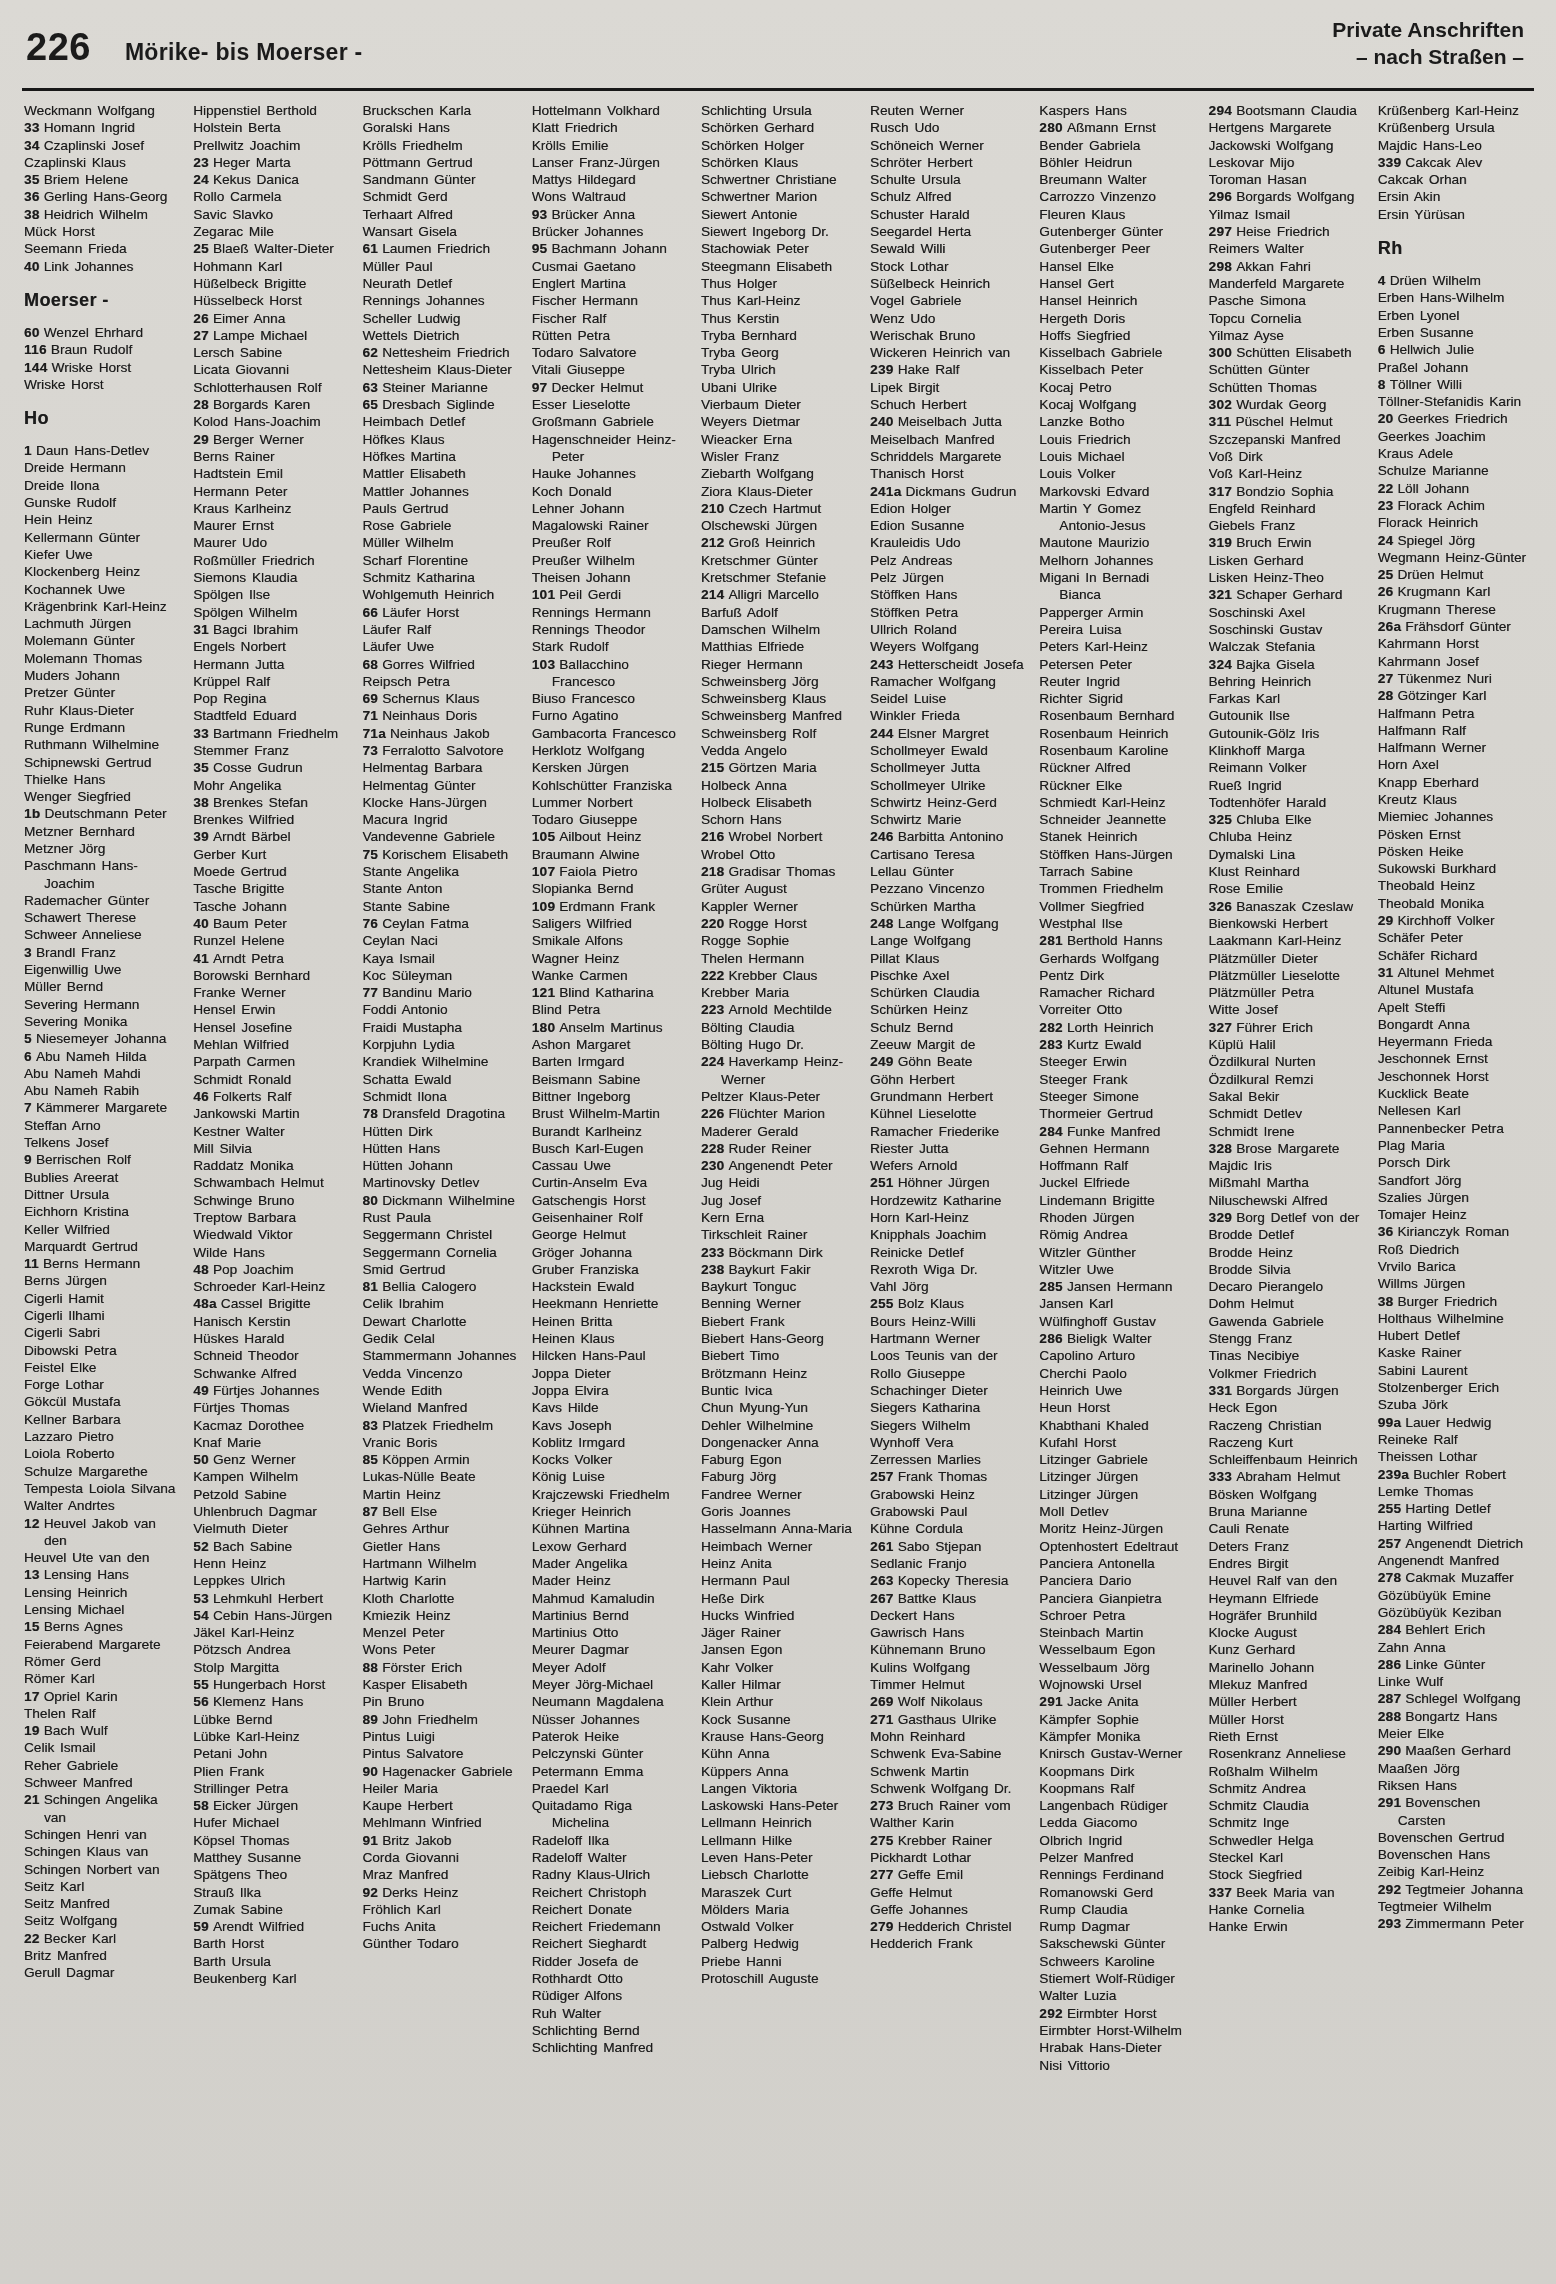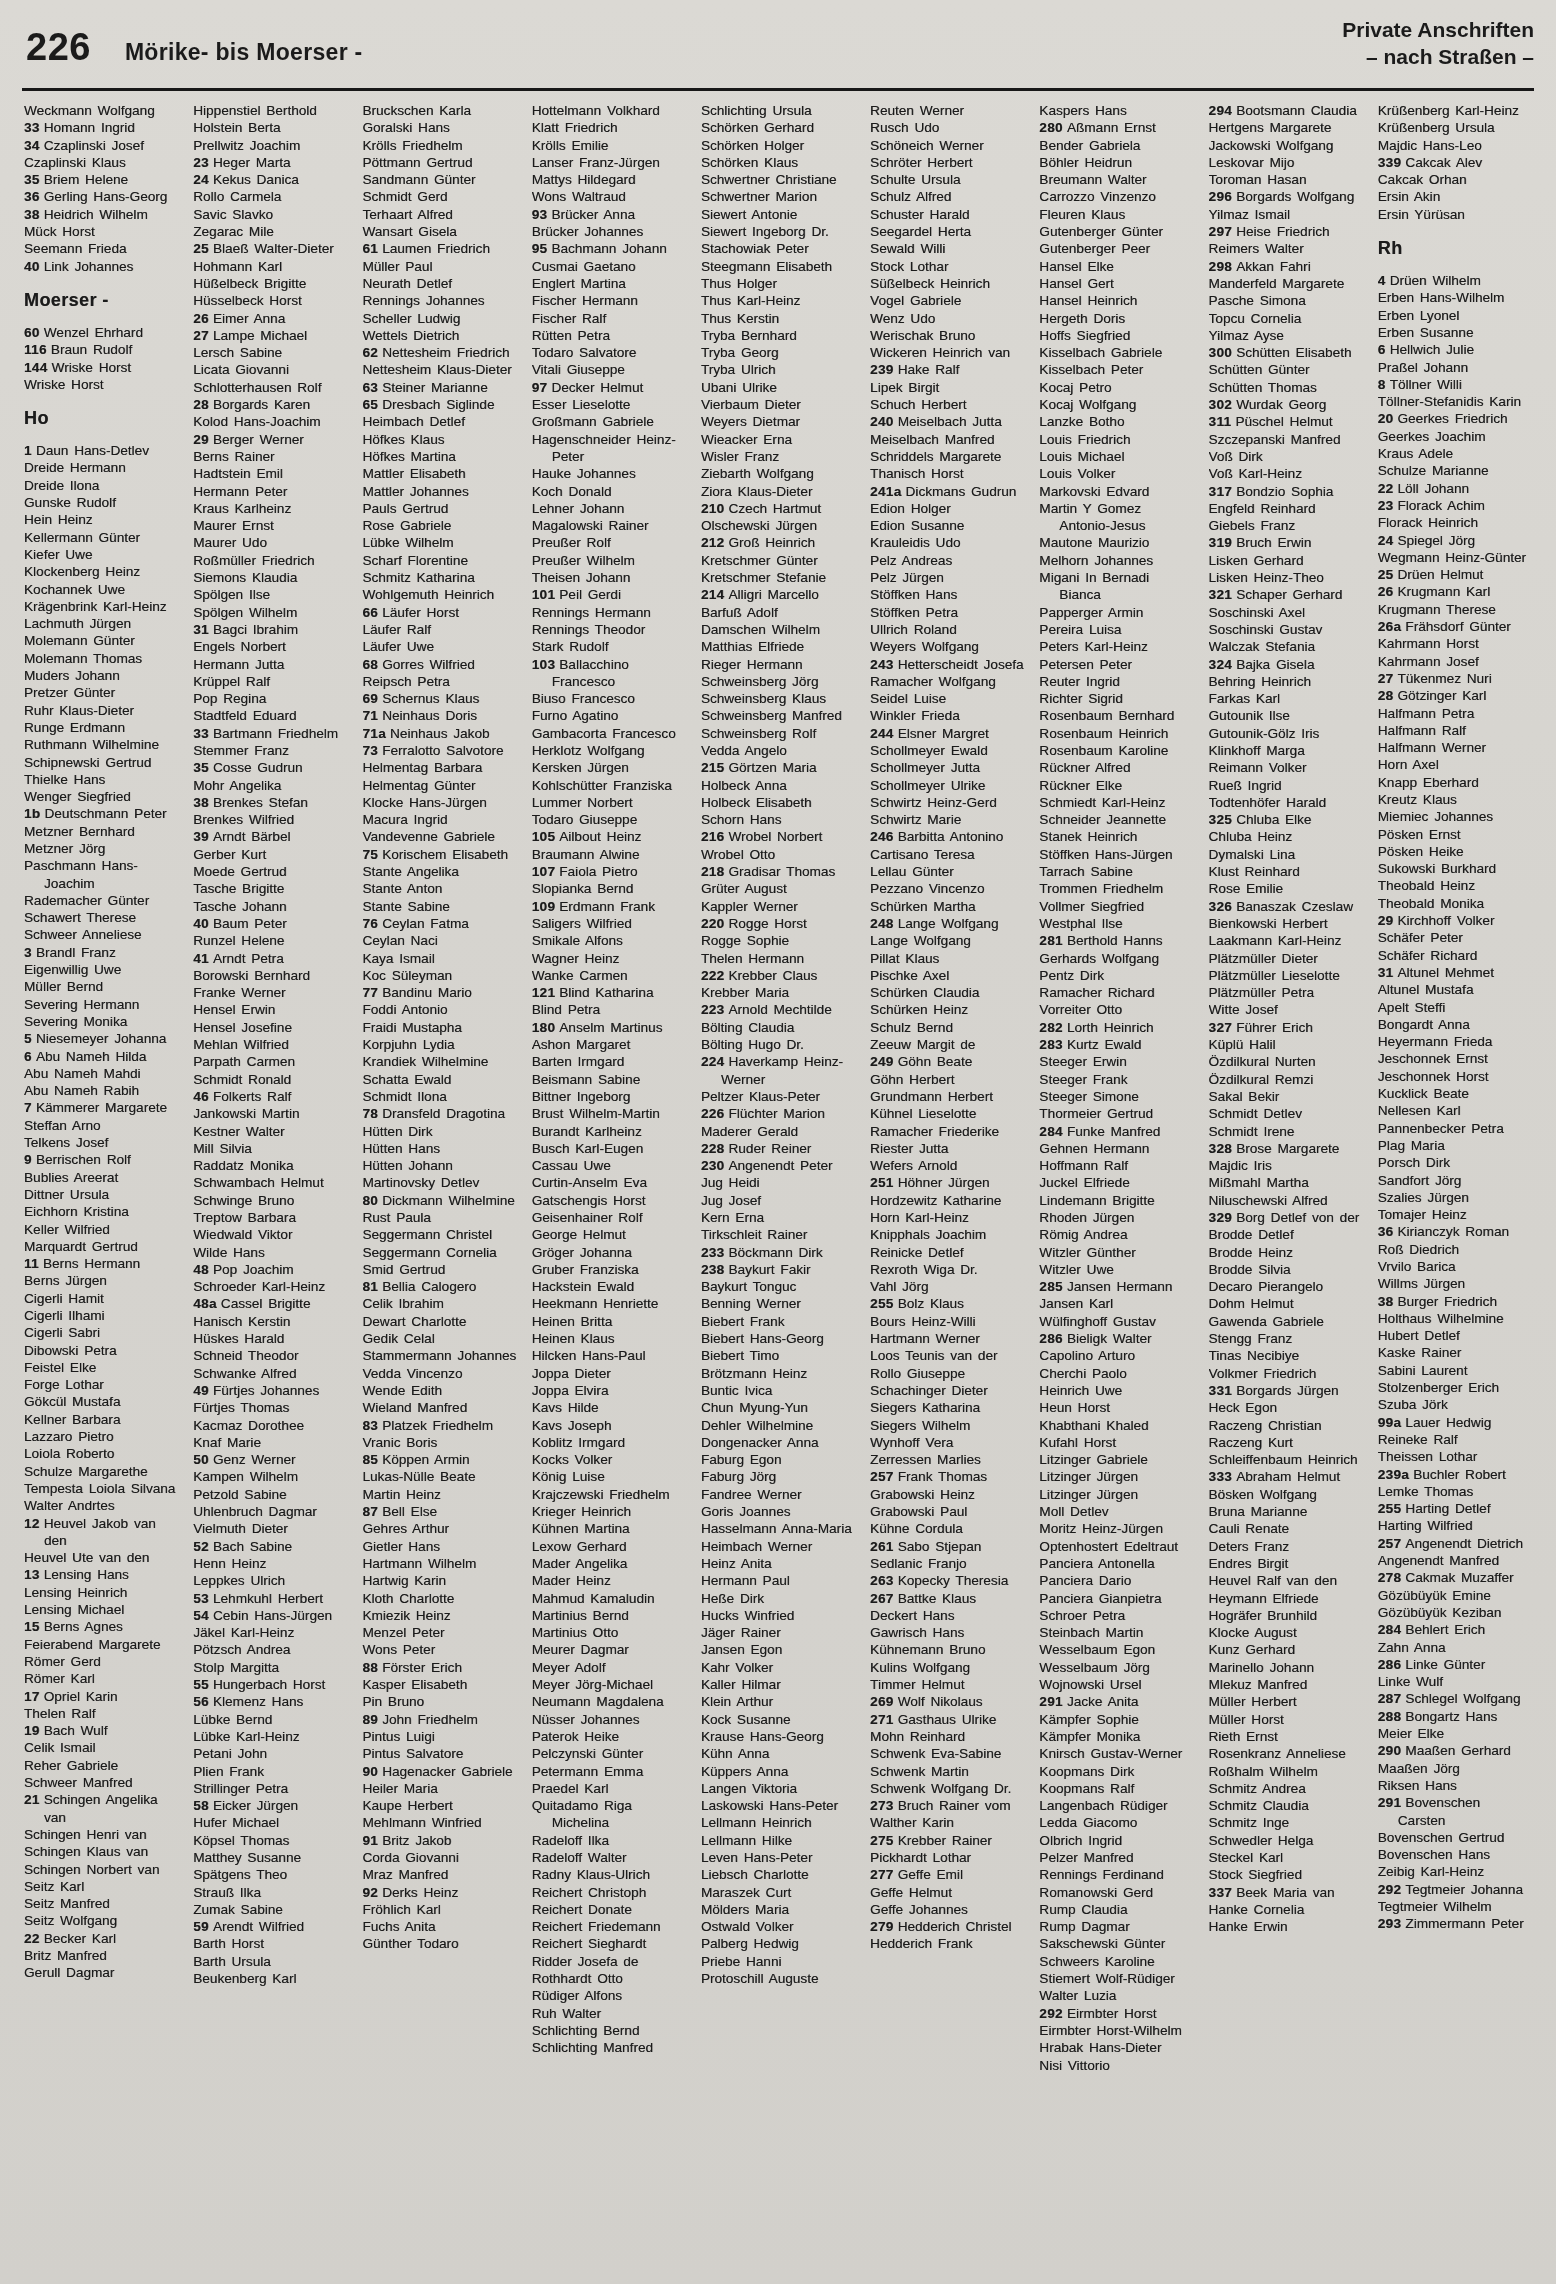--- a/index.html
+++ b/index.html
@@ -10,21 +10,21 @@
     color:#1b1b1b;
     position:relative;
     overflow:hidden;
     -webkit-font-smoothing:antialiased;
   }
   .page{position:absolute;inset:0;}
   
   .hdr-left{position:absolute;left:26px;top:26px;display:flex;align-items:baseline;}
   .hdr-page-num{font-size:38px;font-weight:bold;letter-spacing:0.5px;}
   .hdr-title{font-size:23px;font-weight:bold;margin-left:34px;letter-spacing:0.3px;}
-  .hdr-right{position:absolute;right:22px;top:16px;text-align:right;font-weight:bold;font-size:21px;line-height:27px;}
+  .hdr-right{position:absolute;right:32px;top:16px;text-align:right;font-weight:bold;font-size:21px;line-height:27px;}
   .hdr-rule{position:absolute;left:22px;right:22px;top:88px;height:3px;background:#181818;}
   
   .cols{
     position:absolute;left:24px;right:24px;top:102px;height:2140px;
     display:flex;gap:15px;overflow:hidden;
   }
   .col{flex:1 1 0;min-width:0;overflow:hidden;}
   .entry{
     font-size:13.6px;line-height:17.3px;
     padding-left:20px;text-indent:-20px;
@@ -296,21 +296,21 @@
         <div class="entry">Nettesheim Klaus-Dieter</div>
         <div class="entry"><b class="num">63</b>Steiner Marianne</div>
         <div class="entry"><b class="num">65</b>Dresbach Siglinde</div>
         <div class="entry">Heimbach Detlef</div>
         <div class="entry">Höfkes Klaus</div>
         <div class="entry">Höfkes Martina</div>
         <div class="entry">Mattler Elisabeth</div>
         <div class="entry">Mattler Johannes</div>
         <div class="entry">Pauls Gertrud</div>
         <div class="entry">Rose Gabriele</div>
-        <div class="entry">Lübke Wilhelm</div>
+        <div class="entry">Müller Wilhelm</div>
         <div class="entry">Scharf Florentine</div>
         <div class="entry">Schmitz Katharina</div>
         <div class="entry">Wohlgemuth Heinrich</div>
         <div class="entry"><b class="num">66</b>Läufer Horst</div>
         <div class="entry">Läufer Ralf</div>
         <div class="entry">Läufer Uwe</div>
         <div class="entry"><b class="num">68</b>Gorres Wilfried</div>
         <div class="entry">Reipsch Petra</div>
         <div class="entry"><b class="num">69</b>Schernus Klaus</div>
         <div class="entry"><b class="num">71</b>Neinhaus Doris</div>

